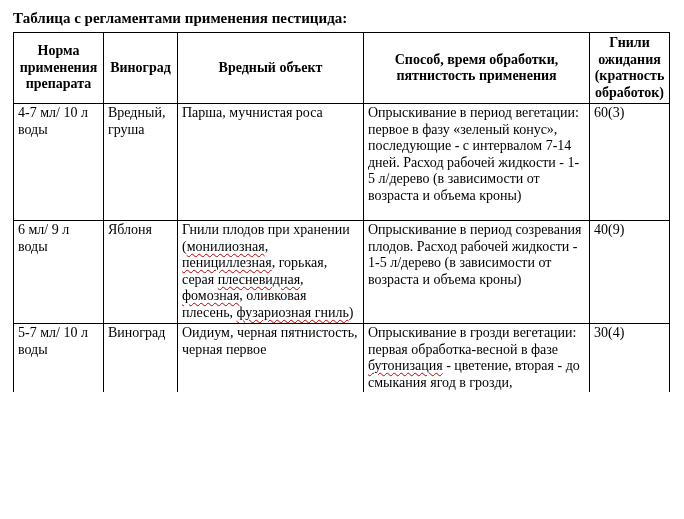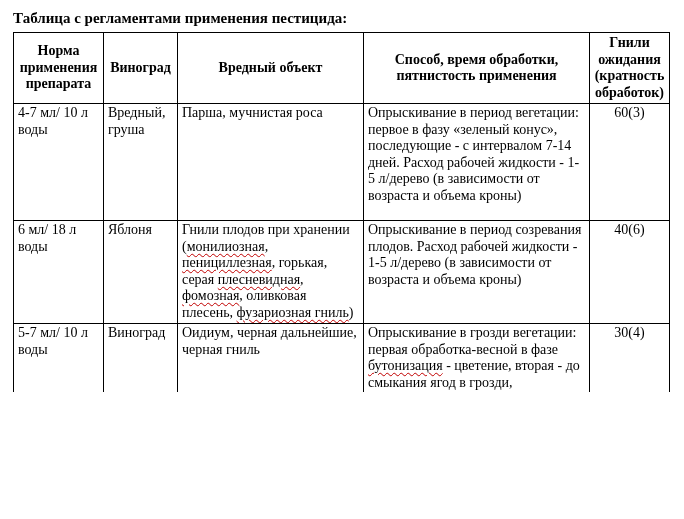--- a/index.html
+++ b/index.html
@@ -45,21 +45,21 @@
   }
   col.c1 { width: 90px; }
   col.c2 { width: 74px; }
   col.c3 { width: 186px; }
   col.c4 { width: 226px; }
   col.c5 { width: 80px; }
   tr.hdr    { height: 67px; }
   tr.row-0  { height: 117px; }
   tr.row-1  { height: 103px; }
   tr.row-2  { height: 135px; }
-  td.cell-waiting { text-align: center; }
+  td.cell-waiting { text-align: left; }
   .misspelled {
     text-decoration-line: underline;
     text-decoration-style: wavy;
     text-decoration-color: var(--spell, #c00000);
     text-decoration-thickness: 1px;
     text-underline-offset: 2px;
   }
   .doc-footer {
     font-size: 15px;
     line-height: 20px;
@@ -94,30 +94,30 @@
     </thead>
     <tbody>
       <tr class="row-0">
         <td class="cell-rate">4-7 мл/ 10 л воды</td>
         <td class="cell-crop">Вредный, груша</td>
         <td class="cell-pest"><span>Парша, мучнистая роса</span></td>
         <td class="cell-method"><span>Опрыскивание в период вегетации: первое в фазу «зеленый конус», последующие - с интервалом 7-14 дней. Расход рабочей жидкости - 1-5 л/дерево (в зависимости от возраста и объема кроны)</span></td>
         <td class="cell-waiting">60(3)</td>
       </tr>
       <tr class="row-1">
-        <td class="cell-rate">6 мл/ 18 л воды</td>
+        <td class="cell-rate">6 мл/ 9 л воды</td>
         <td class="cell-crop">Яблоня</td>
         <td class="cell-pest"><span>Гнили плодов при хранении (</span><span class="misspelled">монилиозная</span><span>, </span><span class="misspelled">пенициллезная</span><span>, горькая, серая </span><span class="misspelled">плесневидная</span><span>, </span><span class="misspelled">фомозная</span><span>, оливковая плесень, </span><span class="misspelled">фузариозная гниль</span><span>)</span></td>
         <td class="cell-method"><span>Опрыскивание в период созревания плодов. Расход рабочей жидкости - 1-5 л/дерево (в зависимости от возраста и объема кроны)</span></td>
-        <td class="cell-waiting">40(6)</td>
+        <td class="cell-waiting">40(9)</td>
       </tr>
       <tr class="row-2">
         <td class="cell-rate">5-7 мл/ 10 л воды</td>
         <td class="cell-crop">Виноград</td>
-        <td class="cell-pest"><span>Оидиум, черная дальнейшие, черная гниль</span></td>
+        <td class="cell-pest"><span>Оидиум, черная пятнистость, черная первое</span></td>
         <td class="cell-method"><span>Опрыскивание в грозди вегетации: первая обработка-весной в фазе </span><span class="misspelled">бутонизация</span><span> - цветение, вторая - до смыкания ягод в грозди, дальнейшие обработки с интервалом 10-17 дней. Расход рабочей жидкости - 0,5-1 л/куст.</span></td>
         <td class="cell-waiting">30(4)</td>
       </tr>
     </tbody>
   </table>
 
 
 </div>
 
 </body></html>

